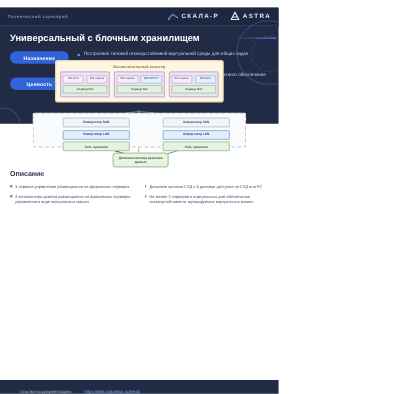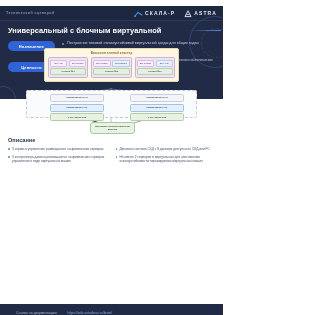--- a/index.html
+++ b/index.html
@@ -198,21 +198,21 @@
         </span>
       </span>
     </div>
 
     <div class="deco-arc"></div>
     <div class="deco-arc2"></div>
     <div class="deco-line"></div>
     <div class="deco-arc3"></div>
 
     <div class="hero">
-      <div class="hero-title">Универсальный с блочным виртуальной</div>
+      <div class="hero-title">Универсальный с блочным хранилищем</div>
       <div class="hero-body">
         <div class="badges">
           <div class="badge">Назначение</div>
           <div class="badge alt">Ценность</div>
         </div>
         <div class="bullets">
           <div class="bullet">
             <span class="bullet-dot"></span>
             <span class="bullet-text">Построение типовой отказоустойчивой виртуальной среды для общих задач</span>
           </div>

